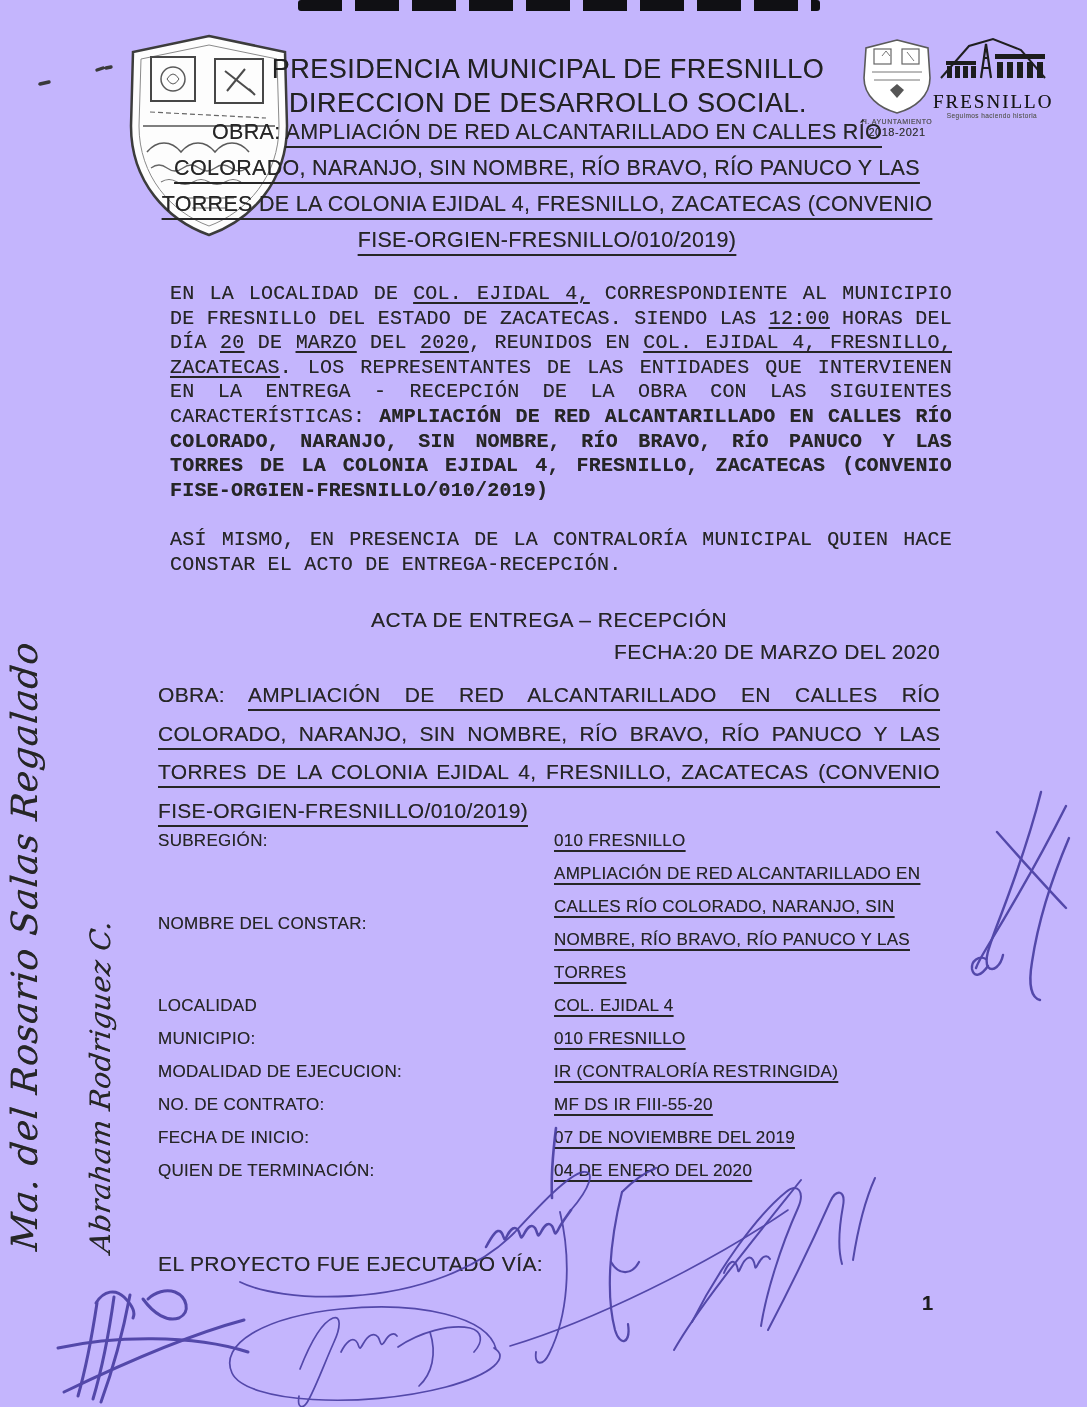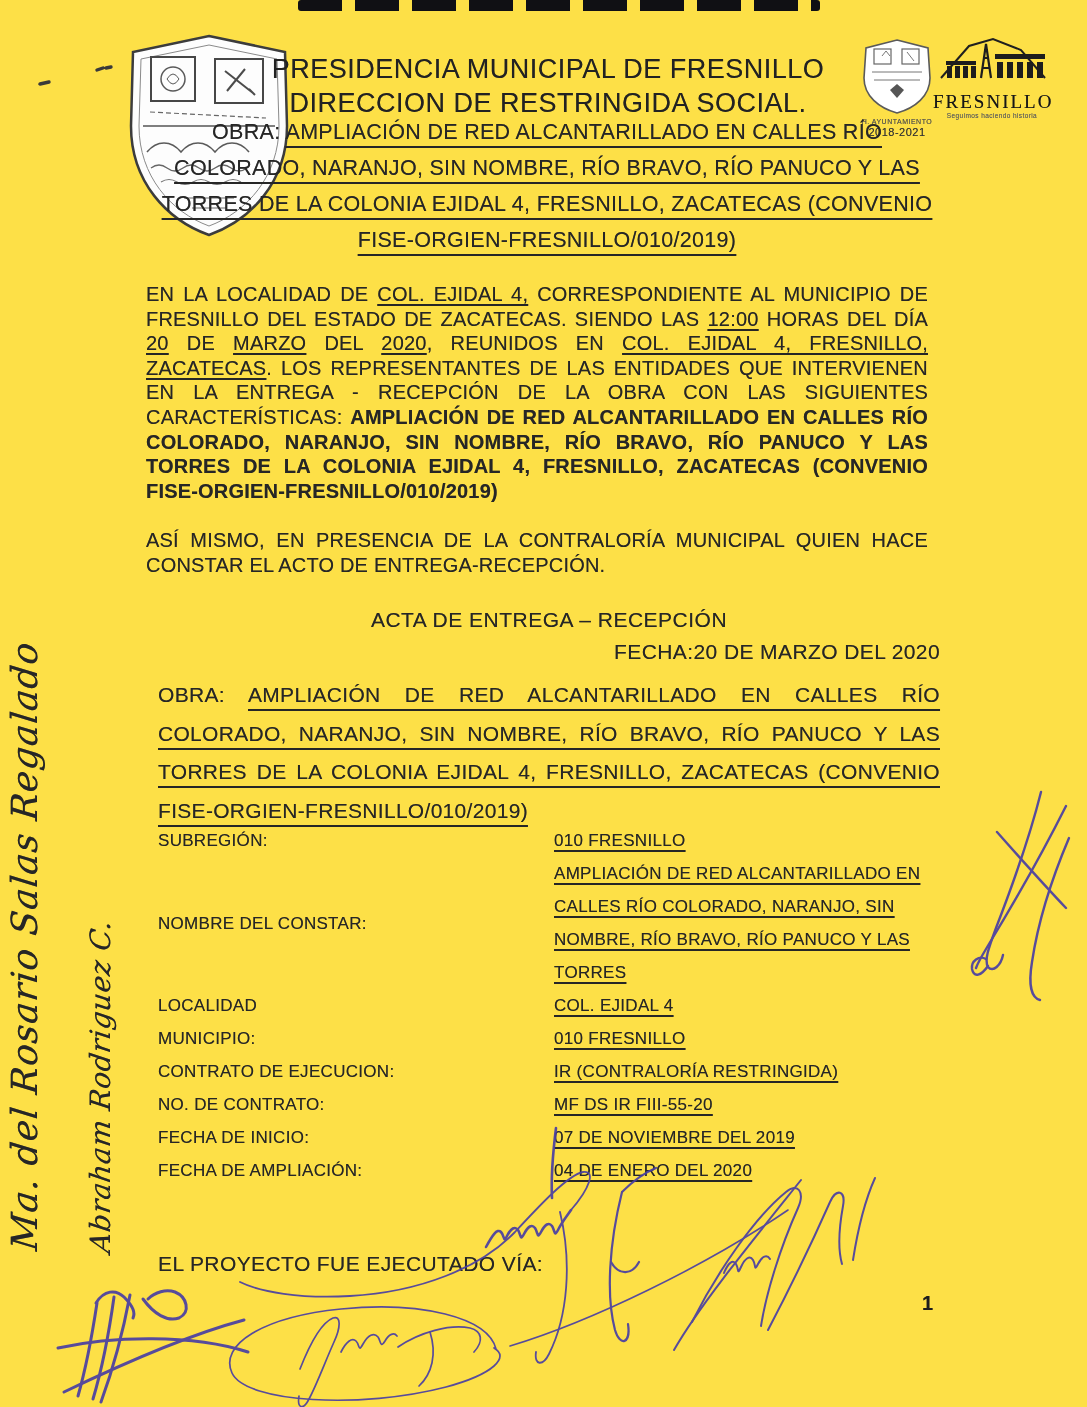--- a/index.html
+++ b/index.html
@@ -1,33 +1,33 @@
 <!DOCTYPE html>
 <html><head>
 <meta charset="utf-8">
 <style>
   html,body{margin:0;padding:0;background:#9a9a9a;}
   .page{
-    position:relative;width:1087px;height:1407px;background:#fde047;
+    position:relative;width:1087px;height:1407px;background:#c4b5fd;
     font-family:"Liberation Sans",sans-serif;color:#262626;overflow:hidden;
     text-shadow:0 0 .5px rgba(45,45,45,.55);
   }
   .abs{position:absolute;}
   .u{text-decoration:underline;text-decoration-thickness:2px;text-underline-offset:5px;}
   .b{font-weight:bold;}
   
   .hdr-title{left:248px;top:52px;width:600px;text-align:center;
     font-size:27px;line-height:34px;letter-spacing:.5px;color:#222;}
   
   .obra-top{left:148px;top:114px;width:798px;text-align:center;
     font-size:21.5px;line-height:36px;letter-spacing:.3px;}
   .obra-top .u{text-underline-offset:7px;}
   
-  .para{left:146px;width:782px;text-align:justify;font-size:20px;
-    line-height:24.6px;letter-spacing:.2px;}
+  .para{left:170px;width:782px;text-align:justify;font-size:20px;
+    line-height:24.6px;letter-spacing:.2px;font-family:Liberation Mono, monospace;}
   .para .u{text-underline-offset:3px;}
   .p-intro{top:282px;}
   .p-contr{top:528px;}
   
   .acta-title{left:158px;top:608px;width:782px;text-align:center;
     font-size:21px;letter-spacing:.5px;}
   .acta-fecha{left:158px;top:640px;width:782px;text-align:right;
     font-size:21px;letter-spacing:.4px;}
   
   .obra-mid{left:158px;top:676px;width:782px;text-align:justify;
@@ -82,21 +82,21 @@
       <path d="M17,96 L149,96" stroke="#555" stroke-width="1.5"></path>
       <path d="M21,122 C31,110 45,110 55,122 C65,110 79,110 89,122 C99,110 113,110 123,122" fill="none" stroke="#5a5a5a" stroke-width="1.6"></path>
       <path d="M25,138 q8,-6 16,0 q8,6 16,0 q8,-6 16,0 q8,6 16,0 q8,-6 16,0 q8,6 16,0" fill="none" stroke="#666" stroke-width="1.3"></path>
       <path d="M35,152 q8,-5 16,0 q8,5 16,0 q8,-5 16,0 q8,5 16,0 q8,-5 16,0" fill="none" stroke="#777" stroke-width="1.1"></path>
       <path d="M58,168 L108,168 M66,178 L100,178" stroke="#6a6a6a" stroke-width="1.2"></path>
     </svg>
   </div>
 
   <div class="abs hdr-title">
     <div>PRESIDENCIA MUNICIPAL DE FRESNILLO</div>
-    <div>DIRECCION DE RESTRINGIDA SOCIAL.</div>
+    <div>DIRECCION DE DESARROLLO SOCIAL.</div>
   </div>
 
   <div class="abs crest-right">
     <svg width="70" height="76" viewBox="0 0 70 76">
       <path d="M35,2 L66,10 L68,40 C68,58 53,70 35,75 C17,70 2,58 2,40 L4,10 Z" fill="#fff" stroke="#5a5a5a" stroke-width="1.6"></path>
       <rect x="12" y="11" width="17" height="15" fill="none" stroke="#666" stroke-width="1.2"></rect>
       <rect x="40" y="11" width="17" height="15" fill="none" stroke="#666" stroke-width="1.2"></rect>
       <path d="M20,18 l4,-5 4,5 M45,14 l7,9" fill="none" stroke="#777" stroke-width="1"></path>
       <path d="M10,34 L60,34 M12,42 L58,42" stroke="#777" stroke-width="1"></path>
       <path d="M28,52 L35,46 L42,52 L35,60 Z" fill="#555"></path>
@@ -147,33 +147,33 @@
     </div>
     <div class="frow">
       <div class="flabel">LOCALIDAD</div>
       <div class="fvalue"><span class="in">COL. EJIDAL 4</span></div>
     </div>
     <div class="frow">
       <div class="flabel">MUNICIPIO:</div>
       <div class="fvalue"><span class="in">010 FRESNILLO</span></div>
     </div>
     <div class="frow">
-      <div class="flabel">CONTRATO DE EJECUCION:</div>
+      <div class="flabel">MODALIDAD DE EJECUCION:</div>
       <div class="fvalue"><span class="in">IR (CONTRALORÍA RESTRINGIDA)</span></div>
     </div>
     <div class="frow">
       <div class="flabel">NO. DE CONTRATO:</div>
       <div class="fvalue"><span class="in">MF DS IR FIII-55-20</span></div>
     </div>
     <div class="frow">
       <div class="flabel">FECHA DE INICIO:</div>
       <div class="fvalue"><span class="in">07 DE NOVIEMBRE DEL 2019</span></div>
     </div>
     <div class="frow">
-      <div class="flabel">FECHA DE AMPLIACIÓN:</div>
+      <div class="flabel">QUIEN DE TERMINACIÓN:</div>
       <div class="fvalue"><span class="in">04 DE ENERO DEL 2020</span></div>
     </div>
   </div>
 
   <div class="abs closing">EL PROYECTO FUE EJECUTADO VÍA:</div>
 
   <div class="abs pagenum">1</div>
 
   <div class="abs script mname1">Ma. del Rosario Salas Regalado</div>
   <div class="abs script mname2">Abraham Rodriguez C.</div>

